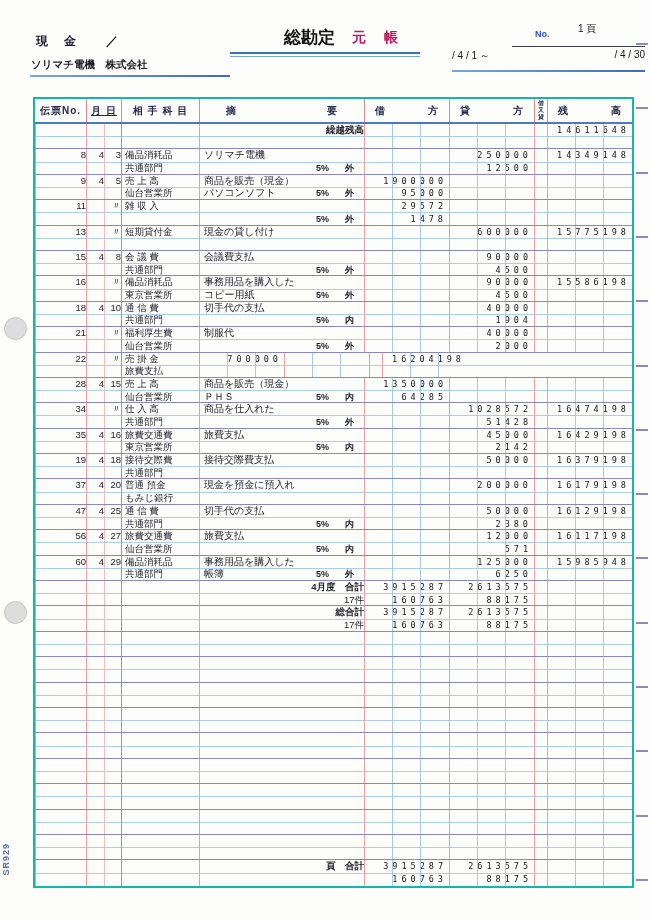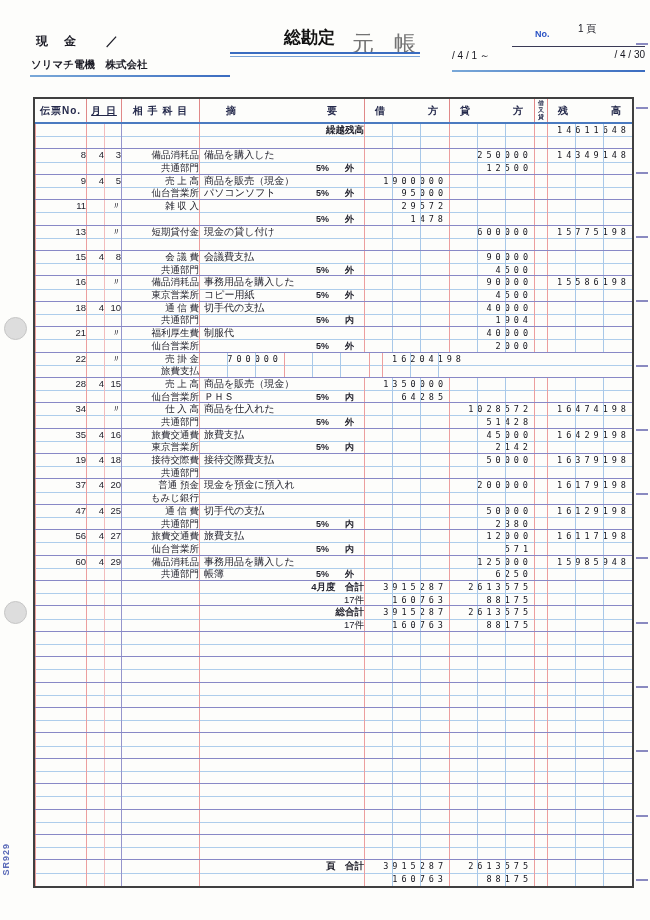--- a/index.html
+++ b/index.html
@@ -15,43 +15,43 @@
   .form-code{position:absolute; left:1px; top:843px; writing-mode:vertical-rl;
     transform:rotate(180deg); font-size:9px; font-weight:bold; color:#5a6ab8; letter-spacing:1px;}
   .tick{position:absolute; right:2px; width:12px; height:2px; background:#8a8ac0;}
   
   .acct-title{position:absolute; left:36px; top:33px; font-size:12px; font-weight:bold;
     letter-spacing:2px; color:#1c1c26;}
   .company{position:absolute; left:31px; top:58px; font-size:10.5px; font-weight:bold; color:#1c1c26;}
   .company-line{position:absolute; left:30px; top:75px; width:200px; height:2px;
     background:linear-gradient(90deg,#79a8d8,#3b6cc0);}
   .title-black{position:absolute; left:284px; top:26px; font-size:17px; font-weight:bold; color:#111;}
-  .title-blue{position:absolute; left:352px; top:29px; font-size:22px; font-weight:400;
-    color:#737373; letter-spacing:7px;}
+  .title-blue{position:absolute; left:352px; top:29px; font-size:14px; font-weight:700;
+    color:#be185d; letter-spacing:7px;}
   .title-line1{position:absolute; left:230px; top:52px; width:190px; height:2px; background:#3a6cc0;}
   .title-line2{position:absolute; left:230px; top:56px; width:190px; height:1px; background:#7aa4d8;}
   .no-label{position:absolute; left:524px; top:29px; font-size:9px; font-weight:bold; color:#2a52c4;padding-left:11px;}
   .page-no{position:absolute; left:578px; top:22px; font-size:10px; color:#16161f;}
   .no-line{position:absolute; left:512px; top:46px; width:133px; height:1px; background:#3a3a55;}
   .period{position:absolute; left:452px; top:49px; width:193px; display:flex;
     justify-content:space-between; font-size:10px; color:#16161f;}
   .period-line{position:absolute; left:452px; top:70px; width:193px; height:2px;
     background:linear-gradient(90deg,#79a8d8,#3b6cc0);}
   
-  .ledger{position:absolute; left:33px; top:97px; width:597px; border:2px solid #404040;
+  .ledger{position:absolute; left:33px; top:97px; width:597px; border:2px solid #14b8a6;
     box-sizing:content-box; background:#fdfdfb;}
   .hrow{display:flex; height:25px; border-bottom:2px solid #4a7ac0; box-sizing:border-box;}
   .hcell{box-sizing:border-box; border-left:1px solid #e08888; height:100%;
     display:flex; align-items:center; justify-content:center;
     font-size:10px; font-weight:bold; color:#23284a; letter-spacing:1px;}
   .hcell:first-child{border-left:none;}
   .hcell.spread{justify-content:space-between;}
   .hcell.vert{flex-direction:column; justify-content:center; font-size:6px; line-height:7px; letter-spacing:0;}
   .w-no{width:51px;} .w-md{width:35px;text-decoration:underline;} .w-m{width:18px;} .w-d{width:17px;}
-  .w-acct{width:78px;text-align:right;} .w-desc{width:165px;} .w-amt{width:85px;} .w-bk{width:13px;} .w-bal{width:85px;}
+  .w-acct{width:78px;} .w-desc{width:165px;} .w-amt{width:85px;} .w-bk{width:13px;} .w-bal{width:85px;}
   .block{position:relative; display:flex; height:25.4px; border-bottom:1px solid #8888c6; box-sizing:border-box;}
   .block:last-child{border-bottom:none;}
   .midline{position:absolute; left:0; right:0; top:12.2px; height:1px; background:#aecdeb; z-index:0;}
   .cell{position:relative; box-sizing:border-box; height:100%; border-left:1px solid #ec9e9e; z-index:1;}
   .cell:first-child{border-left:none;}
   .cell.b-thin{border-left-color:#f2bcbc;}
   .cell.b-blue{border-left-color:#9595cc;}
   .sep{position:absolute; top:0; bottom:0; width:1px; background:#a8c8e8; z-index:0;}
   .sep.s1{left:32%;} .sep.s2{left:65%;}
   .tl{height:12.7px; line-height:12.7px; font-size:9.5px; white-space:nowrap; overflow:hidden;}
@@ -177,21 +177,21 @@
             <div class="tl center">4</div>
           </div>
           <div class="cell w-d b-thin">
             <div class="tl center">3</div>
           </div>
           <div class="cell w-acct b-blue">
             <div class="tl pad">備品消耗品</div>
             <div class="tl pad">共通部門</div>
           </div>
           <div class="cell w-desc">
-            <div class="tl desc">備品を購入した</div>
+            <div class="tl desc">ソリマチ電機</div>
             <div class="tl taxline">
               <div class="d2"></div>
               <div class="rate">5%</div>
               <div class="kind">外</div>
             </div>
           </div>
           <div class="cell w-amt">
             <div class="sep s1"></div>
             <div class="sep s2"></div>
             <div class="num"></div>

